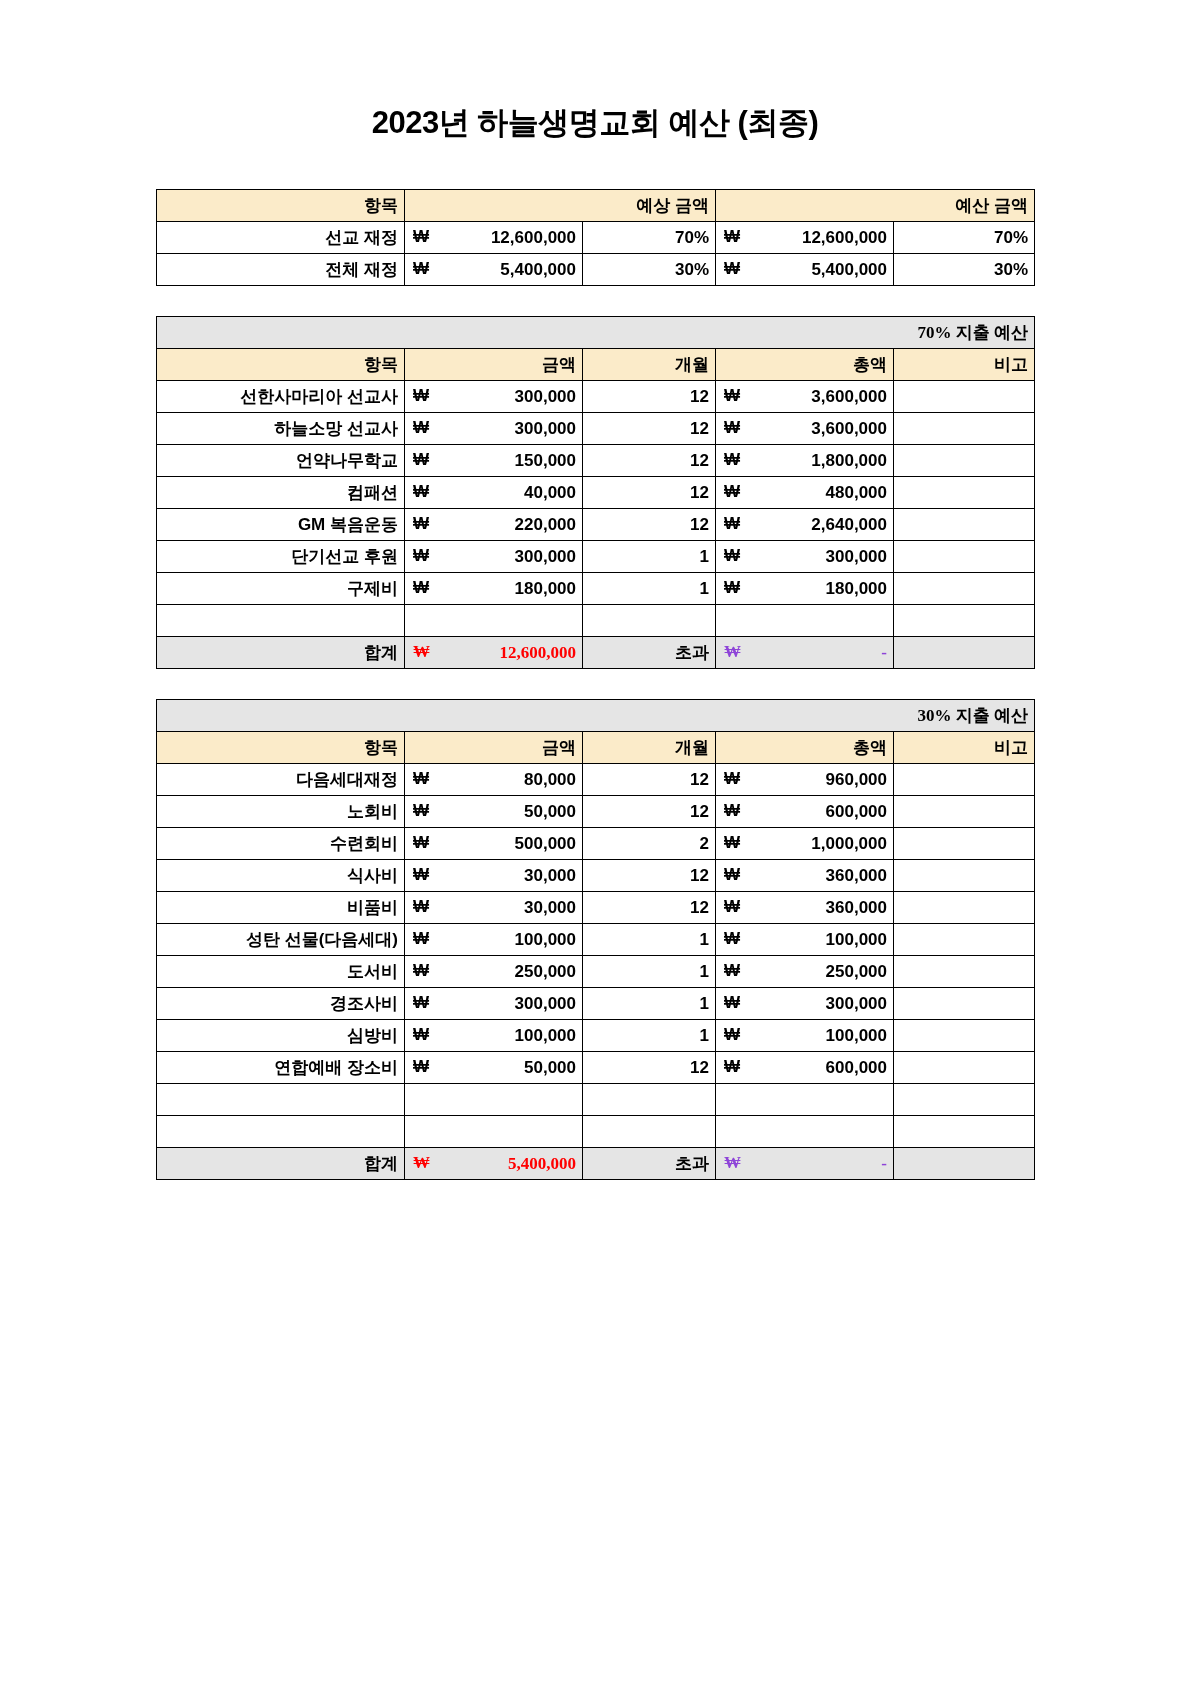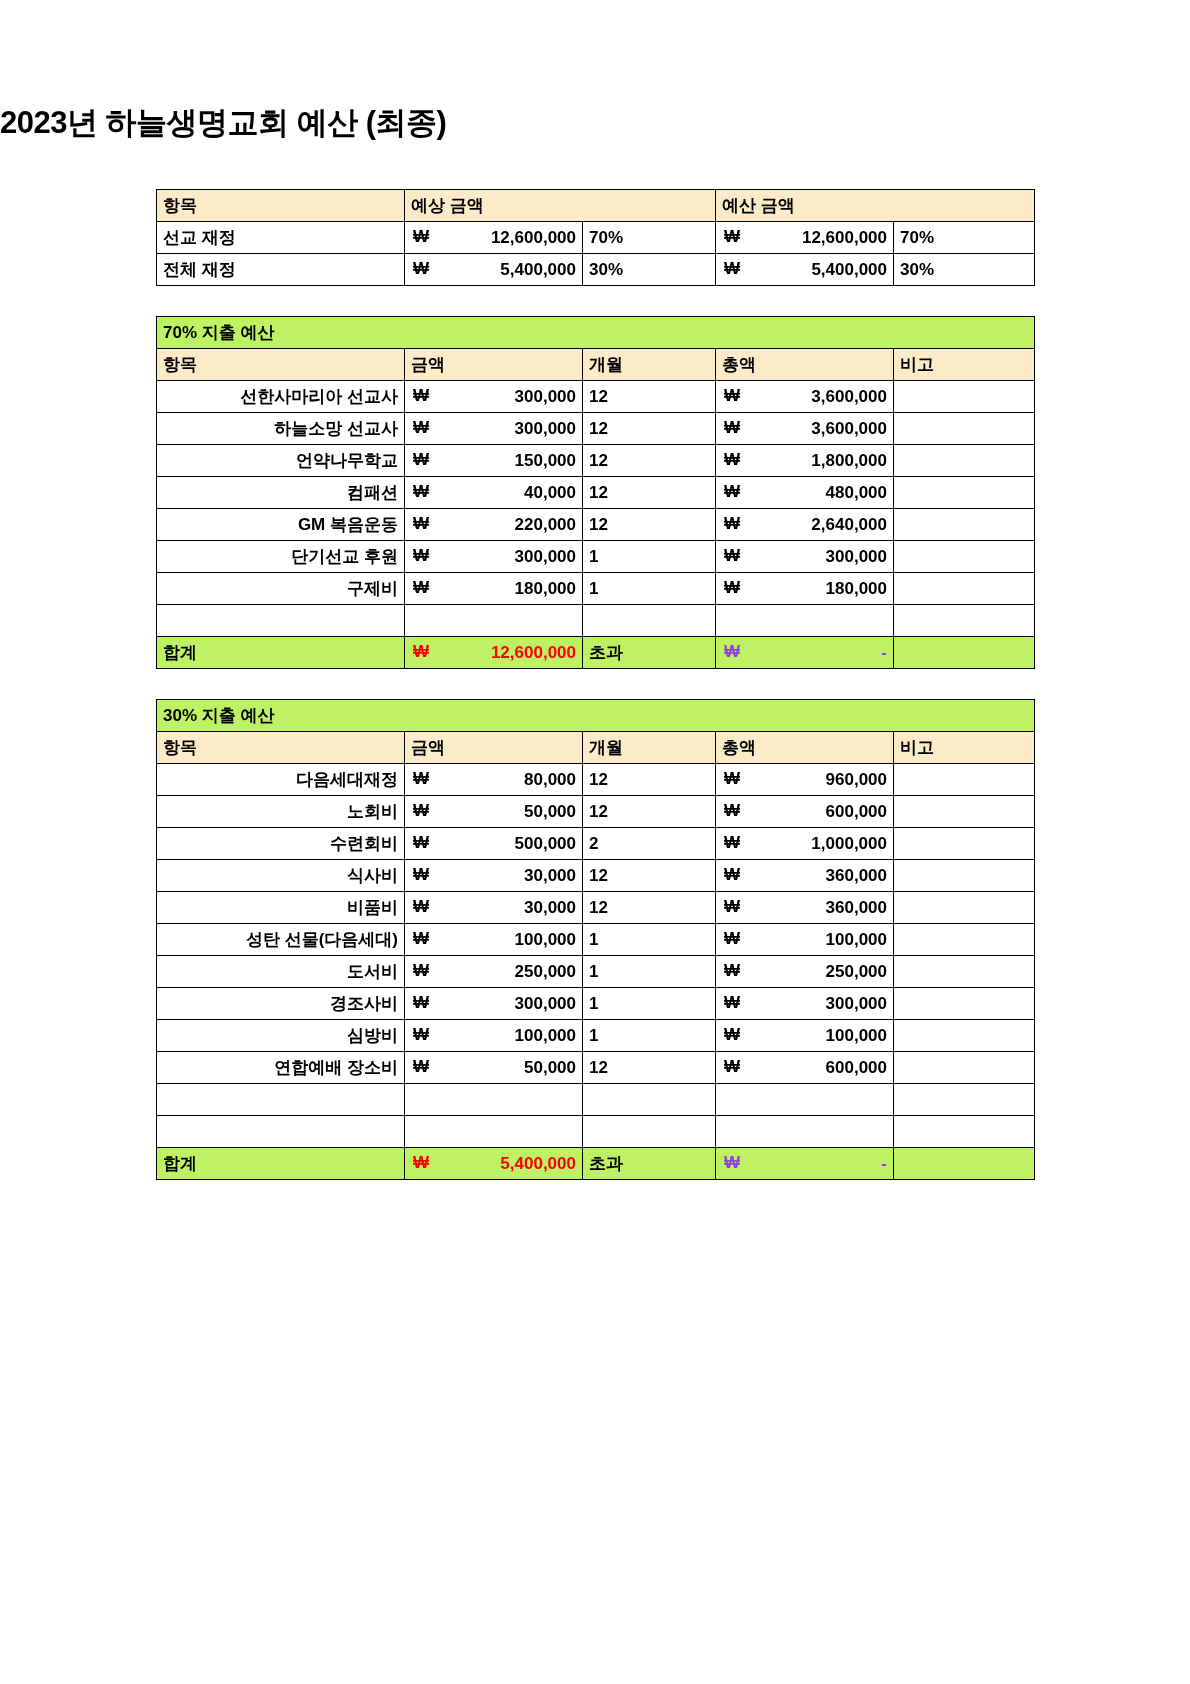--- a/index.html
+++ b/index.html
@@ -18,20 +18,21 @@
   }
 
   .page {
     width: 1190px;
     height: 1684px;
     padding: 0;
     box-sizing: border-box;
   }
 
   .doc-title {
+    text-align: center;
     font-size: 31px;
     font-weight: bold;
     letter-spacing: -0.5px;
     margin: 0;
     padding-top: 104px;
     padding-bottom: 0;
     line-height: 1.2;
     color: #000000;
   }
 
@@ -56,26 +57,26 @@
     height: 32px;
     padding: 0 6px;
     box-sizing: border-box;
     vertical-align: middle;
     font-weight: bold;
     overflow: hidden;
     white-space: nowrap;
   }
 
   
-  .fill-gold   { background: #bef264; }
+  .fill-gold   { background: #e5e5e5; font-family: Liberation Serif, serif; }
   .fill-cream  { background: #FBEBC9; }
   .fill-white  { background: #ffffff; }
 
   
-  .ta-c { text-align: left; }
+  .ta-c { text-align: right; }
   .ta-l { text-align: right; }
 
   
   .money {
     position: relative;
     text-align: right;
     padding-right: 10px;
   }
   .money .sym {
     position: absolute;

